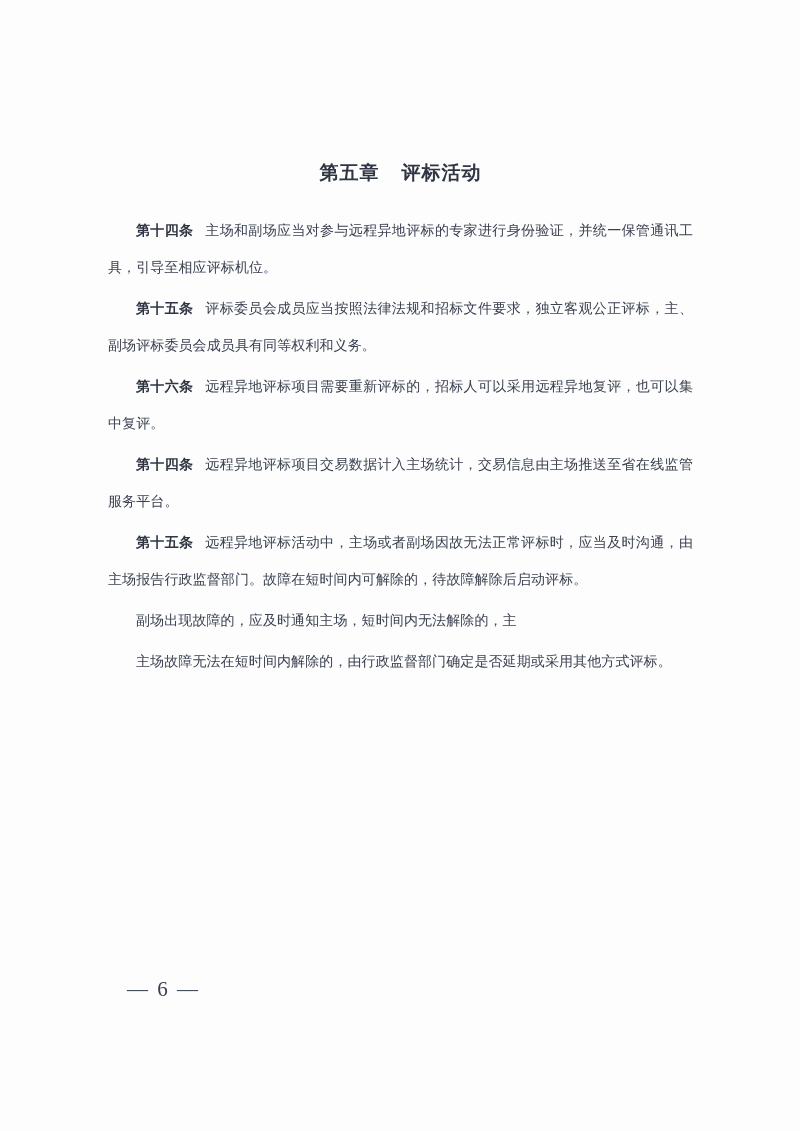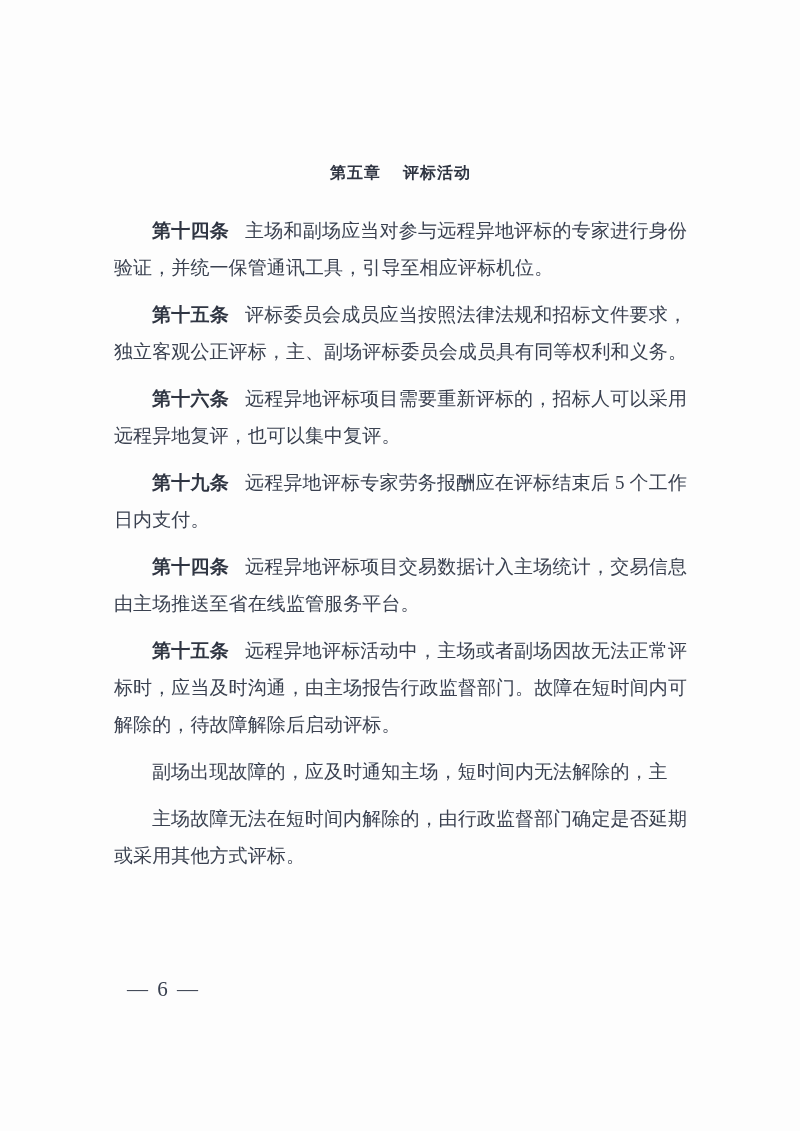--- a/index.html
+++ b/index.html
@@ -17,29 +17,29 @@
     font-family: "Liberation Serif", "DejaVu Serif", serif;
   }
   .content {
     padding: 158px 103px 0 104px; 
   }
   .title {
     margin: 0 0 24px 0;
     text-align: center;
     font-family: "Liberation Sans", "DejaVu Sans", sans-serif;
     font-weight: bold;
-    font-size: 16px;
+    font-size: 19px;
     line-height: 30px;
     color: #2f3542;
     letter-spacing: 1px;
   }
   .title .gap { display: inline-block; width: 22px; }
   .para {
-    margin: 10px;
-    font-size: 19px;
+    margin: 4px;
+    font-size: 14px;
     line-height: 37px;
     letter-spacing: 0.1px;
     color: #3a4150;
     text-align: justify;
     text-indent: 2em;
   }
   .para .art {
     font-family: "Liberation Sans", "DejaVu Sans", sans-serif;
     font-weight: bold;
     color: #2f3542;
@@ -62,21 +62,20 @@
     <h1 class="title"><span>第五章</span><span class="gap"></span><span>评标活动</span></h1>
     <div id="articles">
   <p class="para"><b class="art">第十四条</b><span class="txt">主场和副场应当对参与远程异地评标的专家进行身份验证，并统一保管通讯工具，引导至相应评标机位。</span></p>
 
   <p class="para"><b class="art">第十五条</b><span class="txt">评标委员会成员应当按照法律法规和招标文件要求，独立客观公正评标，主、副场评标委员会成员具有同等权利和义务。</span></p>
 
 
   <p class="para"><b class="art">第十六条</b><span class="txt">远程异地评标项目需要重新评标的，招标人可以采用远程异地复评，也可以集中复评。</span></p>
 
 
-  <p class="para"><b class="art">第十九条</b><span class="txt">远程异地评标专家劳务报酬应在评标结束后 5 个工作日内支付。</span></p>
 
   <p class="para"><b class="art">第十四条</b><span class="txt">远程异地评标项目交易数据计入主场统计，交易信息由主场推送至省在线监管服务平台。</span></p>
 
   <p class="para"><b class="art">第十五条</b><span class="txt">远程异地评标活动中，主场或者副场因故无法正常评标时，应当及时沟通，由主场报告行政监督部门。故障在短时间内可解除的，待故障解除后启动评标。</span></p>
 
   <p class="para"><span class="txt">副场出现故障的，应及时通知主场，短时间内无法解除的，主</span></p>
 
   <p class="para"><span class="txt">主场故障无法在短时间内解除的，由行政监督部门确定是否延期或采用其他方式评标。</span></p>
 </div>
   </div>

